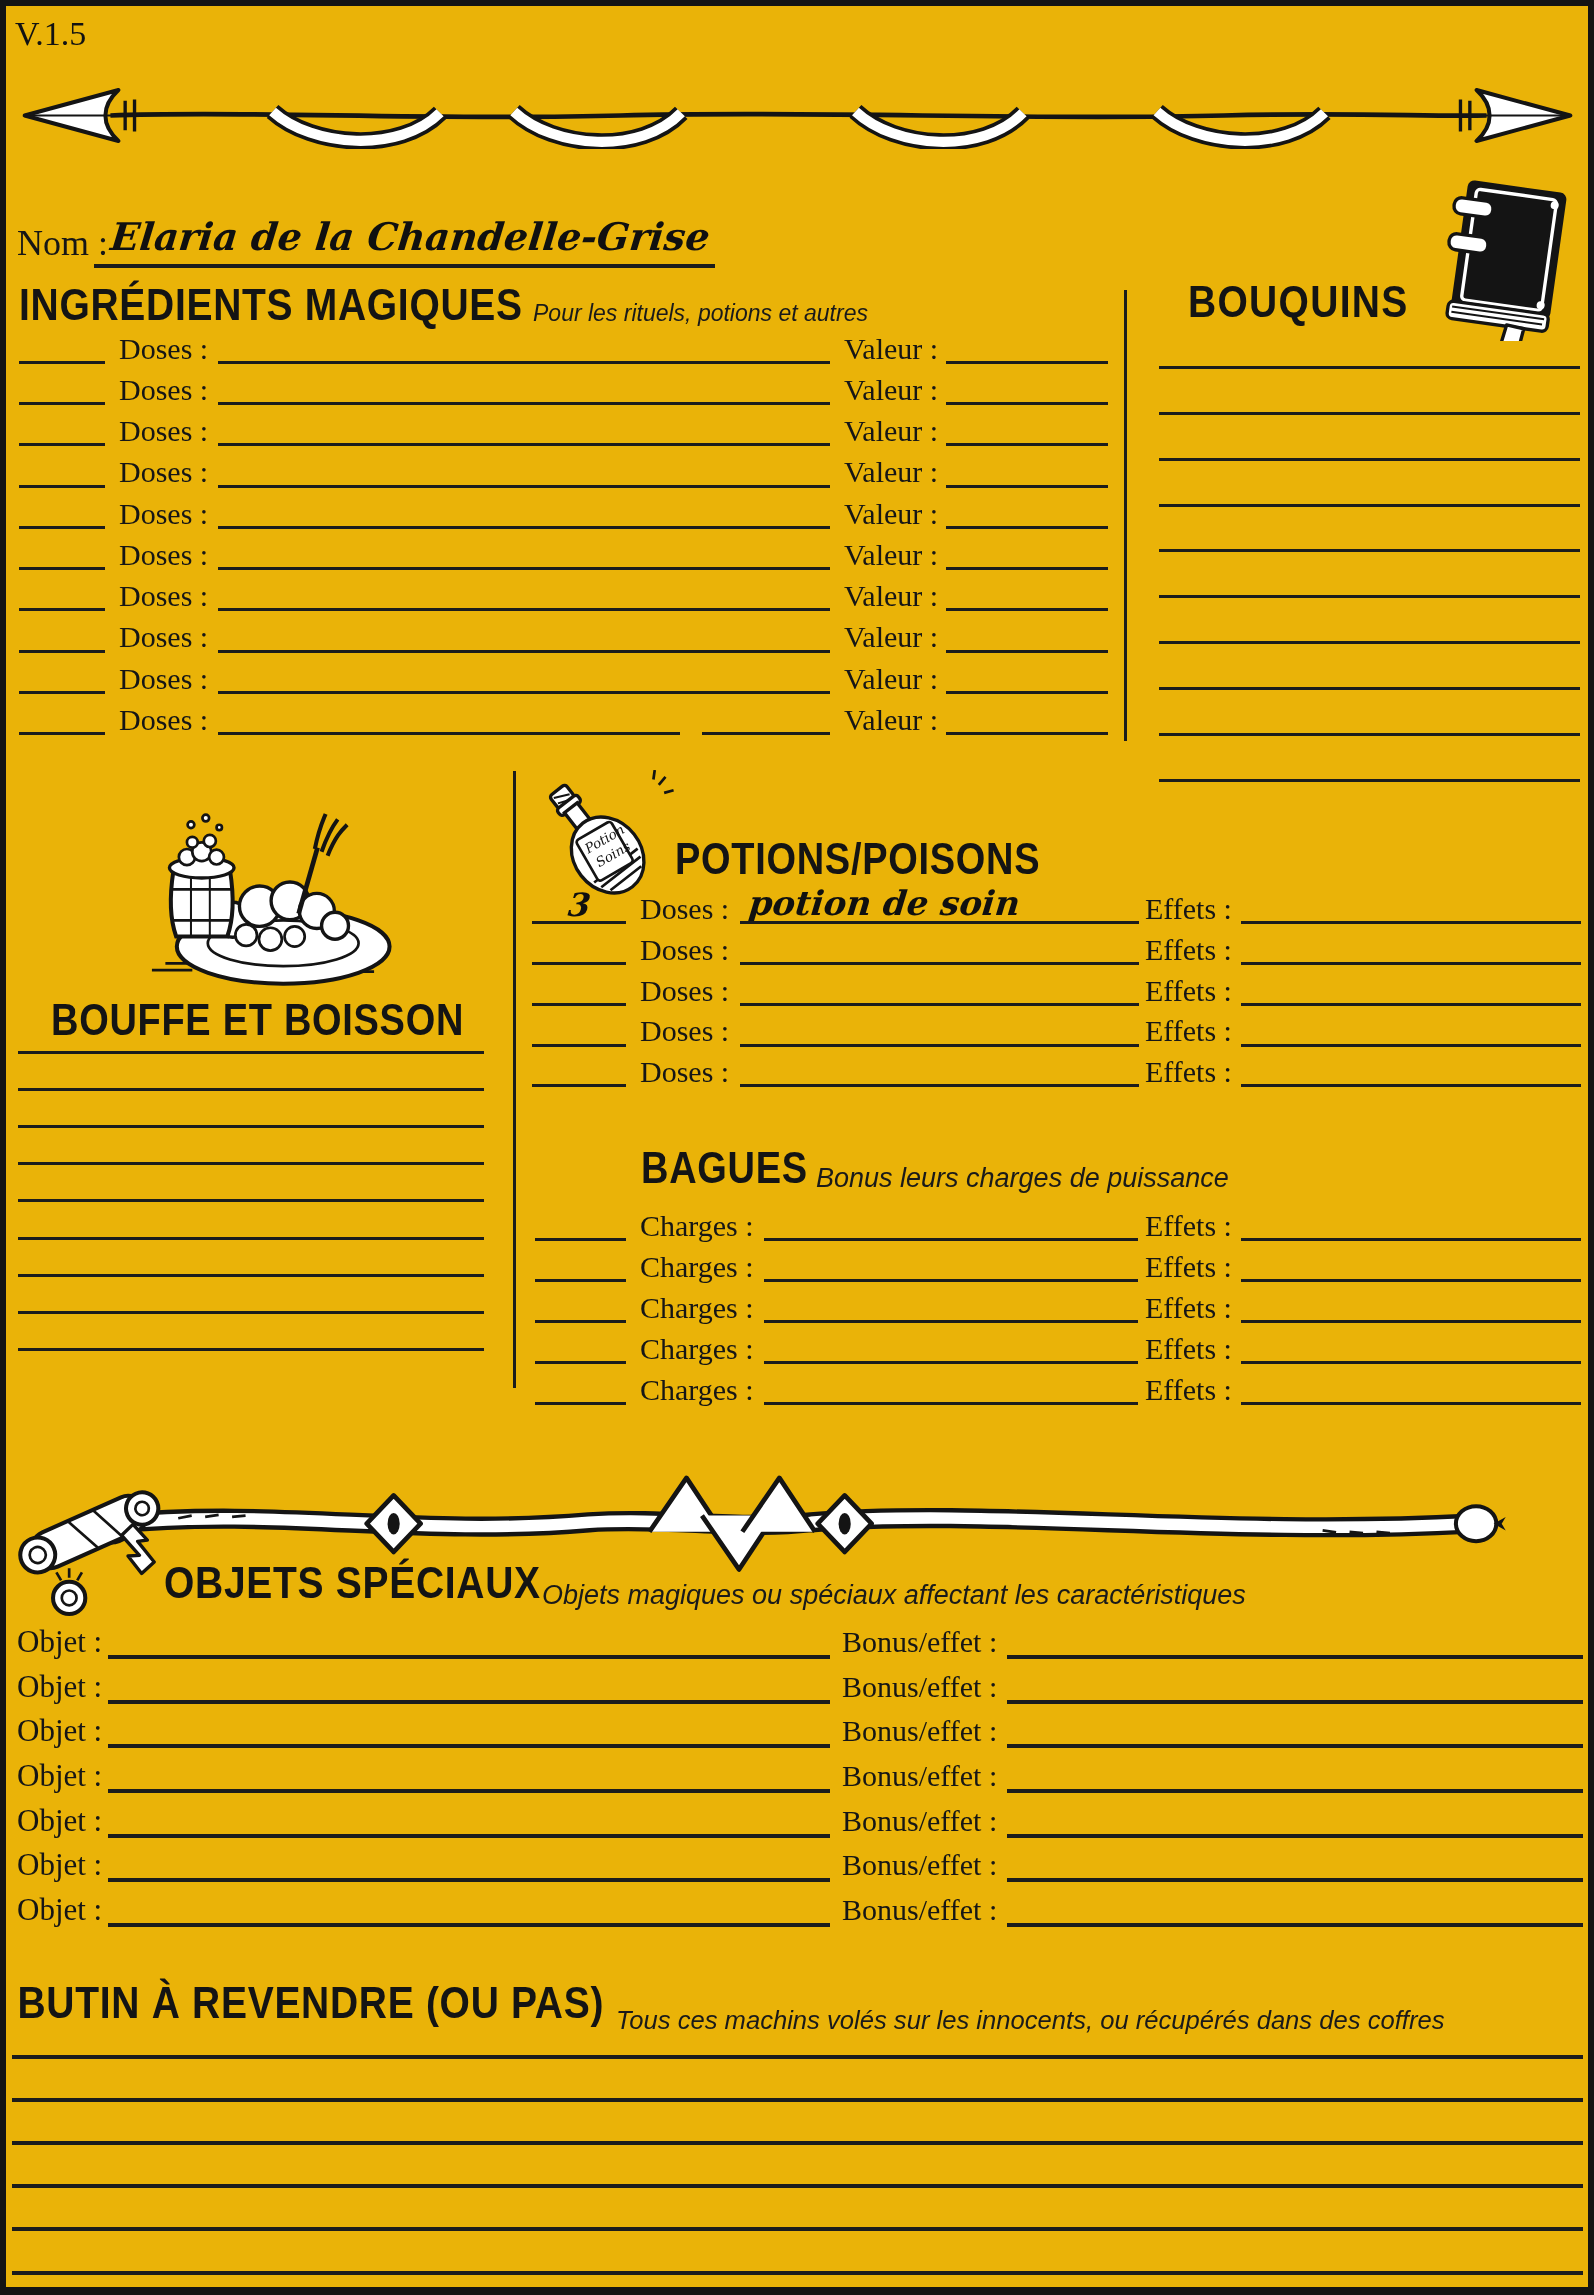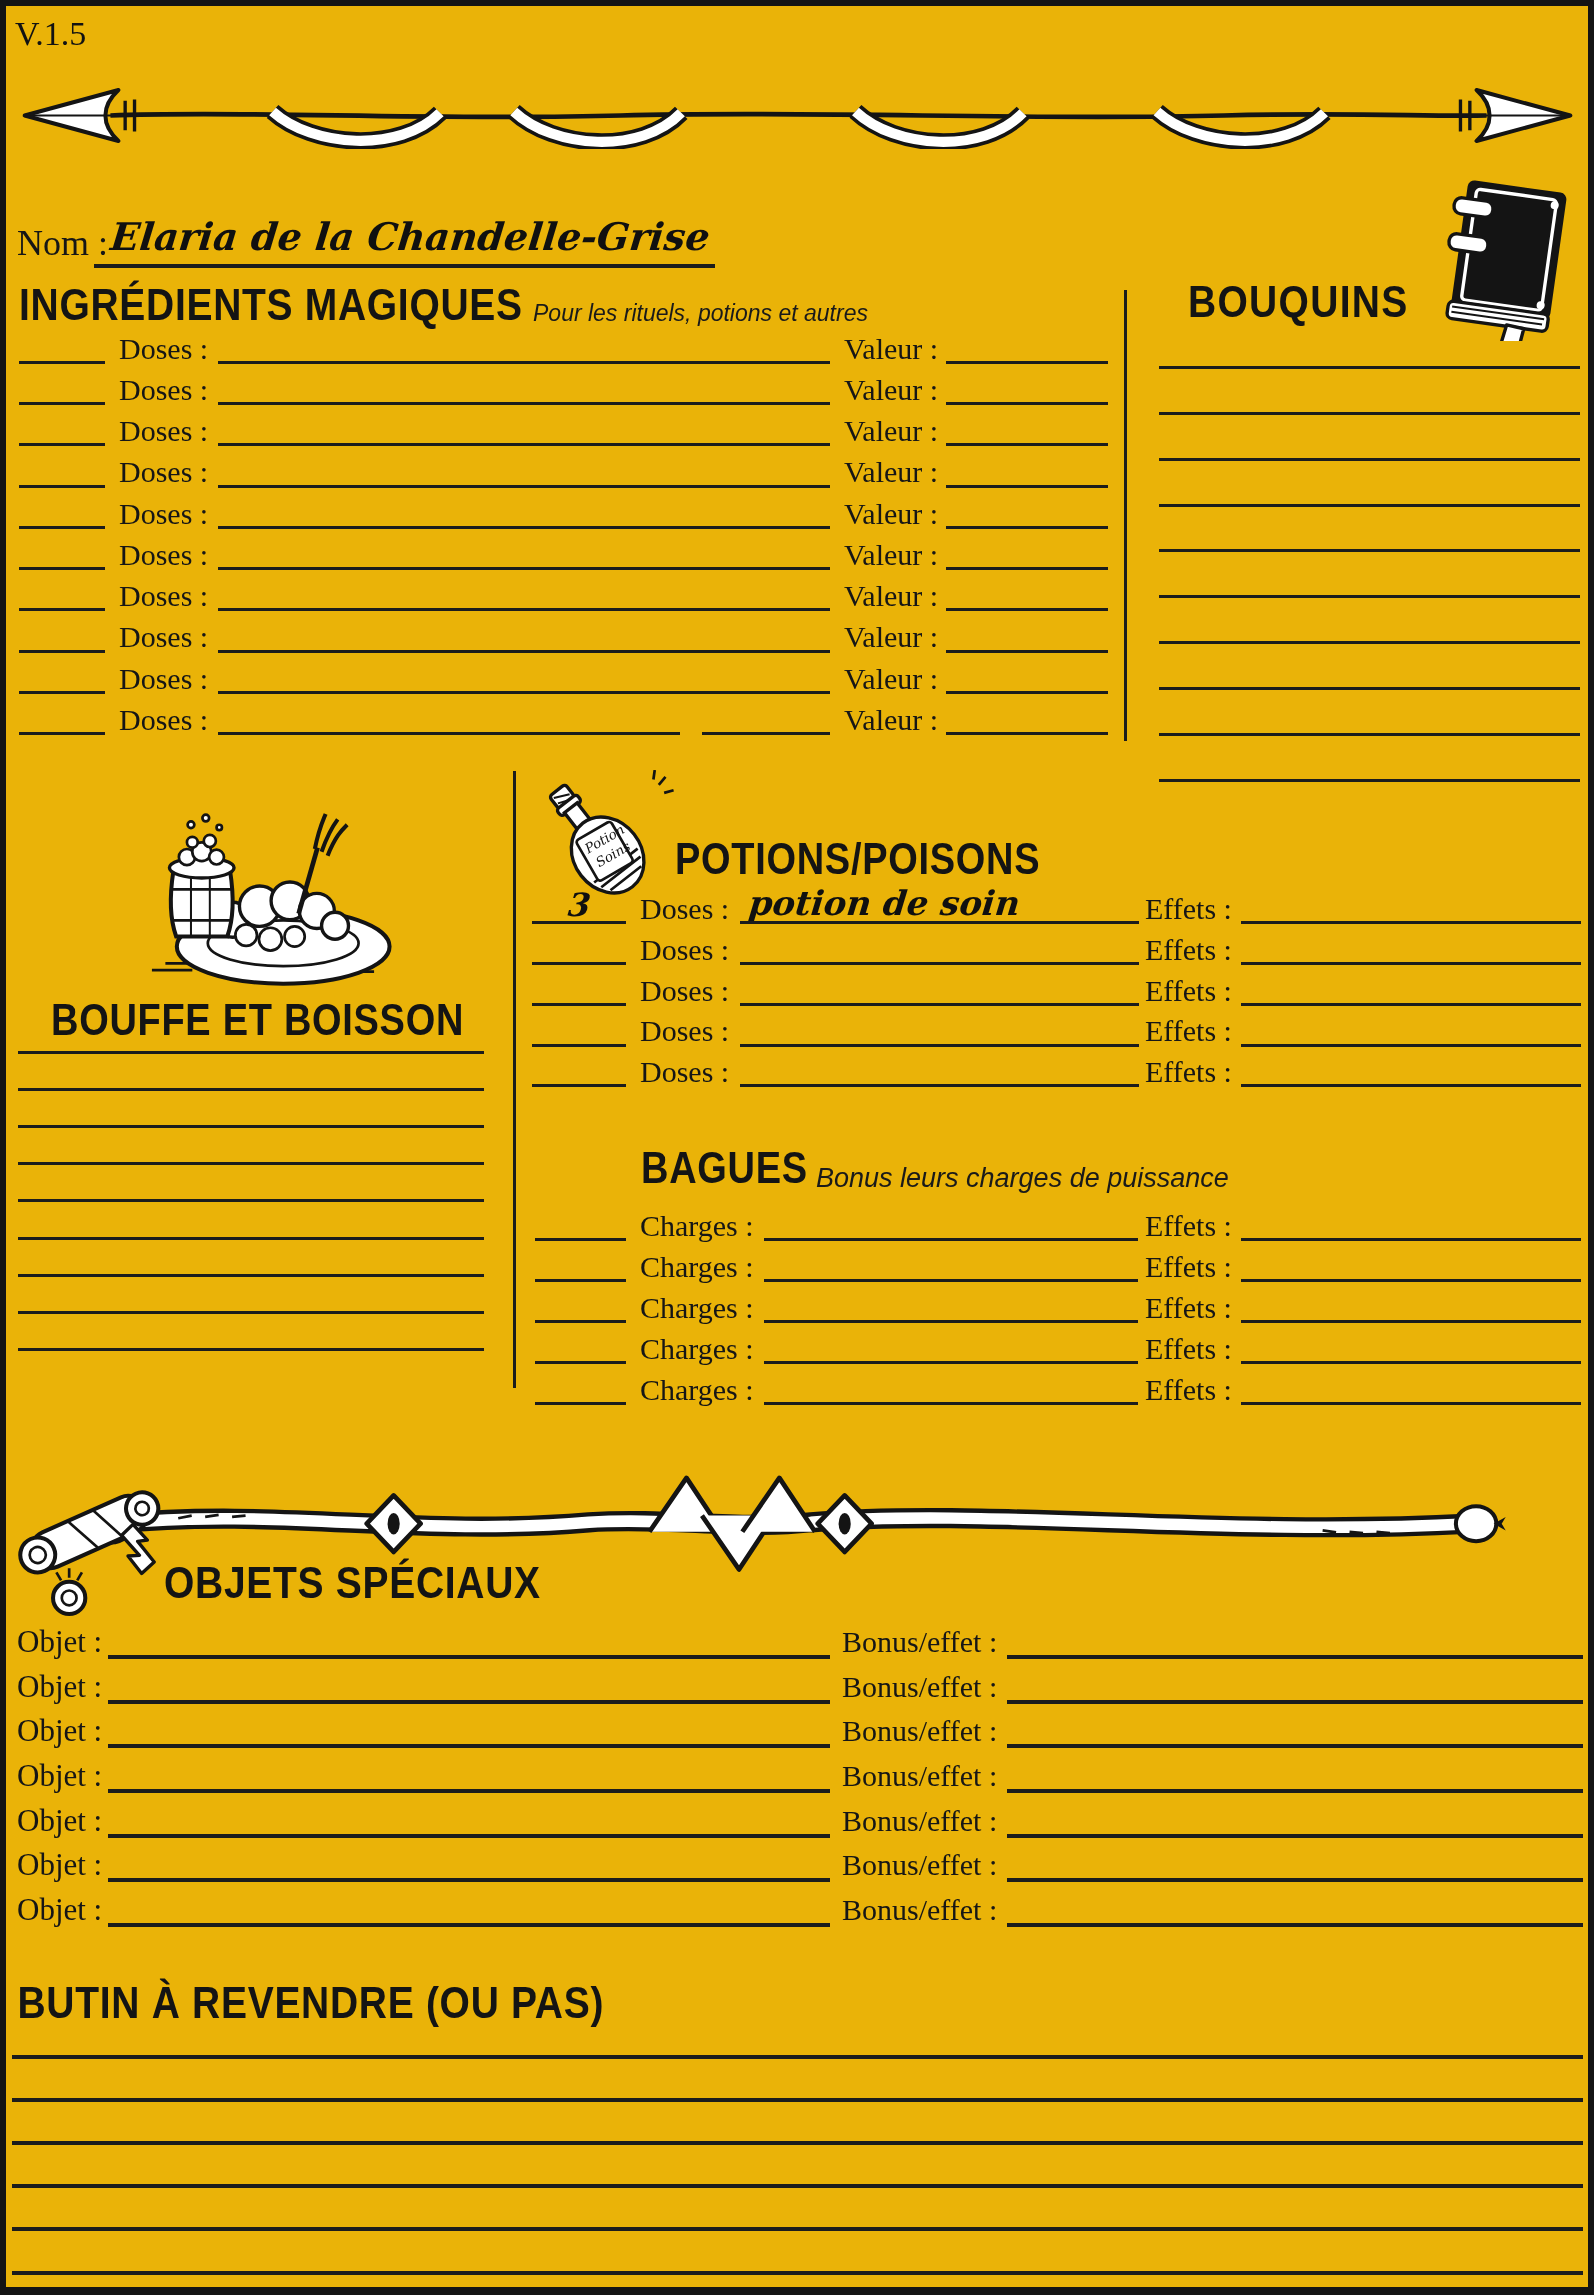--- a/index.html
+++ b/index.html
@@ -157,22 +157,24 @@
       <circle cx="204" cy="80" r="10" fill="none" stroke="#141414" stroke-width="4"></circle>
       <path d="M96 54 L120 106 M136 52 L160 106" stroke="#141414" stroke-width="4"></path>
       <path d="M160 104 L172 142 L156 136 L164 168 L188 160 L178 122 L192 126 L182 96 Z" fill="#ffffff" stroke="#141414" stroke-width="5" stroke-linejoin="round"></path>
     </g>
     <circle cx="88" cy="178" r="24" fill="#ffffff" stroke="#141414" stroke-width="6"></circle>
     <circle cx="88" cy="178" r="11" fill="none" stroke="#141414" stroke-width="4"></circle>
     <path d="M76 152 l-7 -12 M88 148 v-14 M100 152 l7 -12" stroke="#141414" stroke-width="4"></path>
   </svg>
 
   <span class="h-sans" style="left:164px;top:1564px;font-size:39px;">OBJETS SPÉCIAUX</span>
+  <span class="sub" style="left:542px;top:1580px;font-size:27px;">Objets magiques ou spéciaux affectant les caractéristiques</span>
 
   <span class="h-sans" style="left:17.5px;top:1984px;font-size:39px;">BUTIN À REVENDRE (OU PAS)</span>
+  <span class="sub" style="left:616px;top:2006px;font-size:25.6px;">Tous ces machins volés sur les innocents, ou récupérés dans des coffres</span>
 <span class="fline" style="left:19px;top:361px;width:86px;"></span>
     <span class="lab" style="left:119px;top:333px;">Doses :</span>
     <span class="fline" style="left:218px;top:361px;width:612px;"></span>
     <span class="lab" style="left:844px;top:333px;">Valeur :</span>
     <span class="fline" style="left:946px;top:361px;width:162px;"></span>
     <span class="fline" style="left:19px;top:402px;width:86px;"></span>
     <span class="lab" style="left:119px;top:374px;">Doses :</span>
     <span class="fline" style="left:218px;top:402px;width:612px;"></span>
     <span class="lab" style="left:844px;top:374px;">Valeur :</span>
     <span class="fline" style="left:946px;top:402px;width:162px;"></span>

